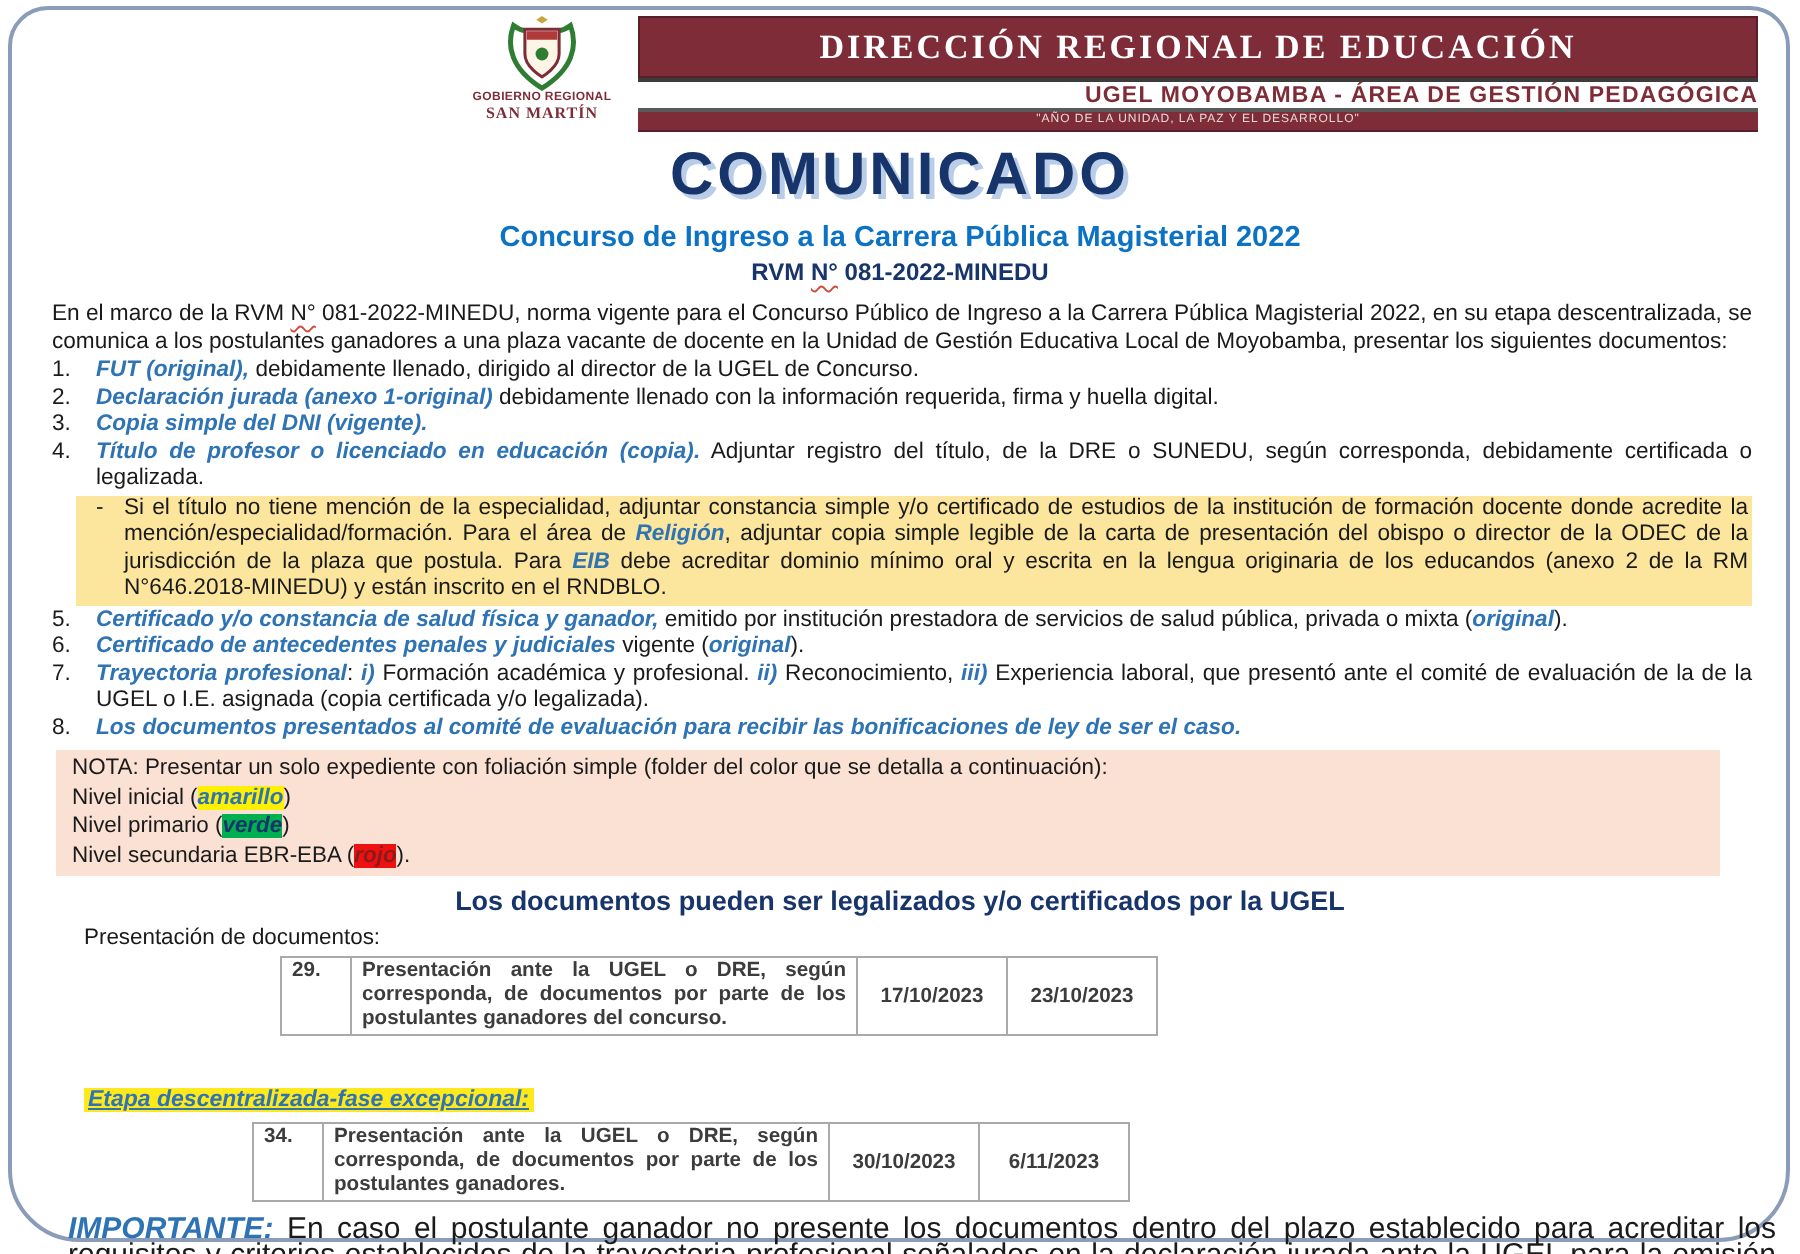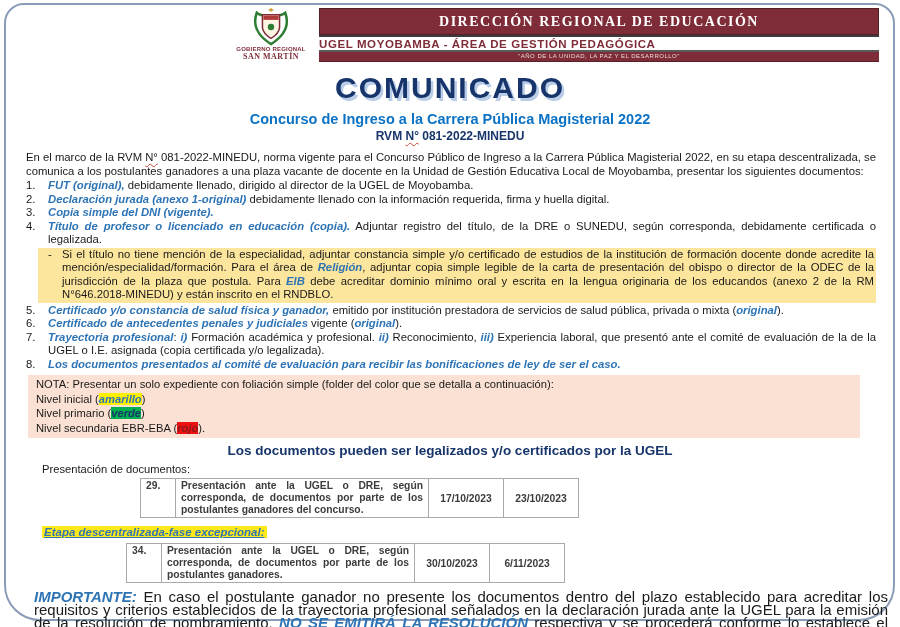--- a/index.html
+++ b/index.html
@@ -10,23 +10,23 @@
 
   
   .header{position:absolute;left:231px;top:8px;display:flex;align-items:flex-start;}
   .logo{width:80px;text-align:center;}
   .logo svg{display:block;margin:0 auto;}
   .logo-cap{color:var(--maroon,#7E2D38);font-weight:bold;line-height:1.1;}
   .logo-cap .l1{font-size:6px;letter-spacing:.2px;}
   .logo-cap .l2{font-size:8px;font-family:"Liberation Serif",serif;letter-spacing:.5px;}
   .banners{width:560px;margin-left:8px;}
   .banner-main{background:var(--maroon,#7E2D38);color:#fff;text-align:center;
-               font-family:"Liberation Serif",serif;font-weight:bold;font-size:14px;letter-spacing:1.5px;
+               font-family:"Liberation Serif",serif;font-weight:bold;font-size:17px;letter-spacing:1.5px;
                padding:5px 12px 4px;border:1px solid #571f28;box-shadow:0 1px 0 #bbb;}
-  .banner-sub{background:#fff;color:var(--maroon,#7E2D38);text-align:left;font-weight:bold;
+  .banner-sub{background:#fff;color:var(--maroon,#7E2D38);text-align:right;font-weight:bold;
               font-size:11.5px;letter-spacing:.6px;padding:1px 0 0;
               border-top:2px solid #3c3c3c;border-bottom:2px solid #5a5a5a;}
   .banner-motto{background:var(--maroon,#7E2D38);color:#e8d9d9;text-align:center;font-size:6px;
                 letter-spacing:.5px;padding:1px 0 2px;border-bottom:1px solid #571f28;}
 
   
   .content{position:relative;padding-top:72px;}
   .title{text-align:center;color:var(--navy,#17356B);font-weight:bold;font-size:30px;line-height:32px;
          letter-spacing:2px;text-shadow:2.5px 2.5px 0 var(--title_shadow,#B9CDE8);}
   .subtitle{text-align:center;color:var(--bright_blue,#0B72C4);font-weight:bold;font-size:14.5px;margin-top:7px;}
@@ -104,21 +104,21 @@
     <div class="title">COMUNICADO</div>
     <div class="subtitle">Concurso de Ingreso a la Carrera Pública Magisterial 2022</div>
     <div class="rvm"><span class="seg-plain">RVM </span><span class="seg-wavy">N°</span><span class="seg-plain"> 081-2022-MINEDU</span></div>
 
     <div class="bodytxt">
       <div class="intro"><span class="seg-plain">En el marco de la RVM </span><span class="seg-wavy">N°</span><span class="seg-plain"> 081-2022-MINEDU, norma vigente para el Concurso Público de Ingreso a la Carrera Pública Magisterial 2022, en su etapa descentralizada, se comunica a los postulantes ganadores a una plaza vacante de docente en la Unidad de Gestión Educativa Local de Moyobamba, presentar los siguientes documentos:</span></div>
 
       <ol class="doc-list">
         <li>
           <span class="num">1.</span>
-          <div class="item-text"><span class="seg-lead">FUT (original),</span><span class="seg-plain"> debidamente llenado, dirigido al director de la UGEL de Moyobamba.</span></div>
+          <div class="item-text"><span class="seg-lead">FUT (original),</span><span class="seg-plain"> debidamente llenado, dirigido al director de la UGEL de Concurso.</span></div>
         </li>
         <li>
           <span class="num">2.</span>
           <div class="item-text"><span class="seg-lead">Declaración jurada (anexo 1-original)</span><span class="seg-plain"> debidamente llenado con la información requerida, firma y huella digital.</span></div>
         </li>
         <li>
           <span class="num">3.</span>
           <div class="item-text"><span class="seg-lead">Copia simple del DNI (vigente).</span></div>
         </li>
         <li>
@@ -168,21 +168,21 @@
       <tbody>
           <tr>
         <td class="c-num">29.</td>
         <td class="c-desc">Presentación ante la UGEL o DRE, según corresponda, de documentos por parte de los postulantes ganadores del concurso.</td>
         <td class="c-date">17/10/2023</td>
         <td class="c-date">23/10/2023</td>
       </tr>
     </tbody>
       </table>
 
-    <div style="margin-top:4px;"><span class="etapa">Etapa descentralizada-fase excepcional:</span></div>
+    <div style="margin-top:22px;"><span class="etapa">Etapa descentralizada-fase excepcional:</span></div>
 
     <table class="sched t2">
       <tbody>
           <tr>
         <td class="c-num">34.</td>
         <td class="c-desc">Presentación ante la UGEL o DRE, según corresponda, de documentos por parte de los postulantes ganadores.</td>
         <td class="c-date">30/10/2023</td>
         <td class="c-date">6/11/2023</td>
       </tr>
     </tbody>

